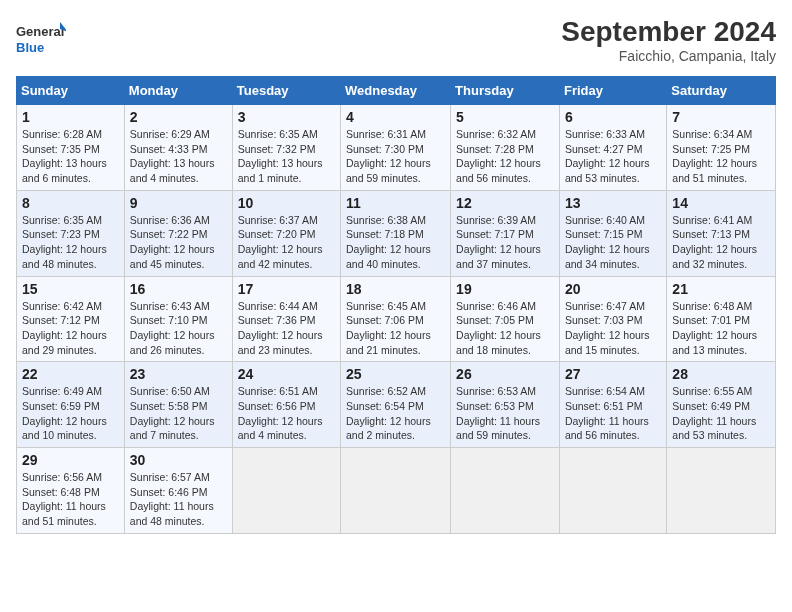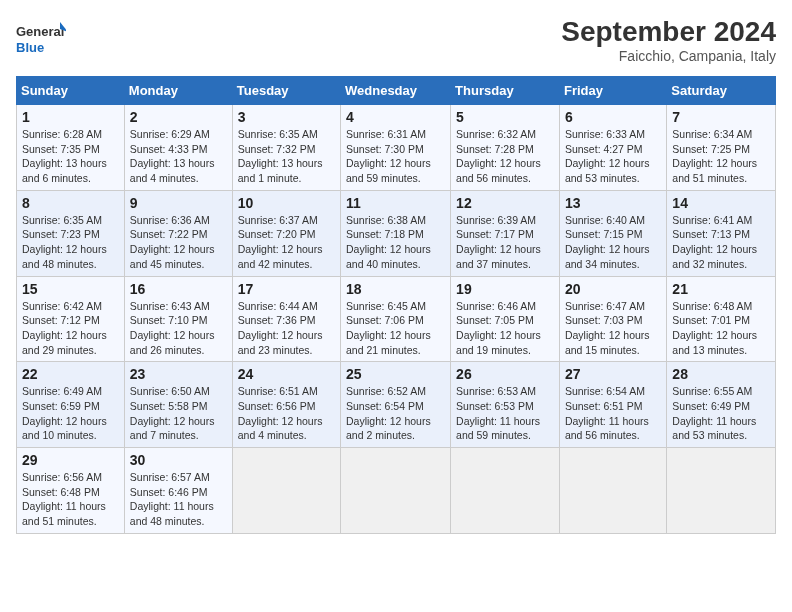--- a/index.html
+++ b/index.html
@@ -254,21 +254,21 @@
           <span>Sunrise: 6:45 AM</span><br>
           <span>Sunset: 7:06 PM</span><br>
           <span>Daylight: 12 hours and 21 minutes.</span>
         </div>
       </td>
         <td>
         <span class="day-num">19</span>
         <div class="day-info">
           <span>Sunrise: 6:46 AM</span><br>
           <span>Sunset: 7:05 PM</span><br>
-          <span>Daylight: 12 hours and 19 minutes.</span>
+          <span>Daylight: 12 hours and 18 minutes.</span>
         </div>
       </td>
         <td>
         <span class="day-num">20</span>
         <div class="day-info">
           <span>Sunrise: 6:47 AM</span><br>
           <span>Sunset: 7:03 PM</span><br>
           <span>Daylight: 12 hours and 15 minutes.</span>
         </div>
       </td>

